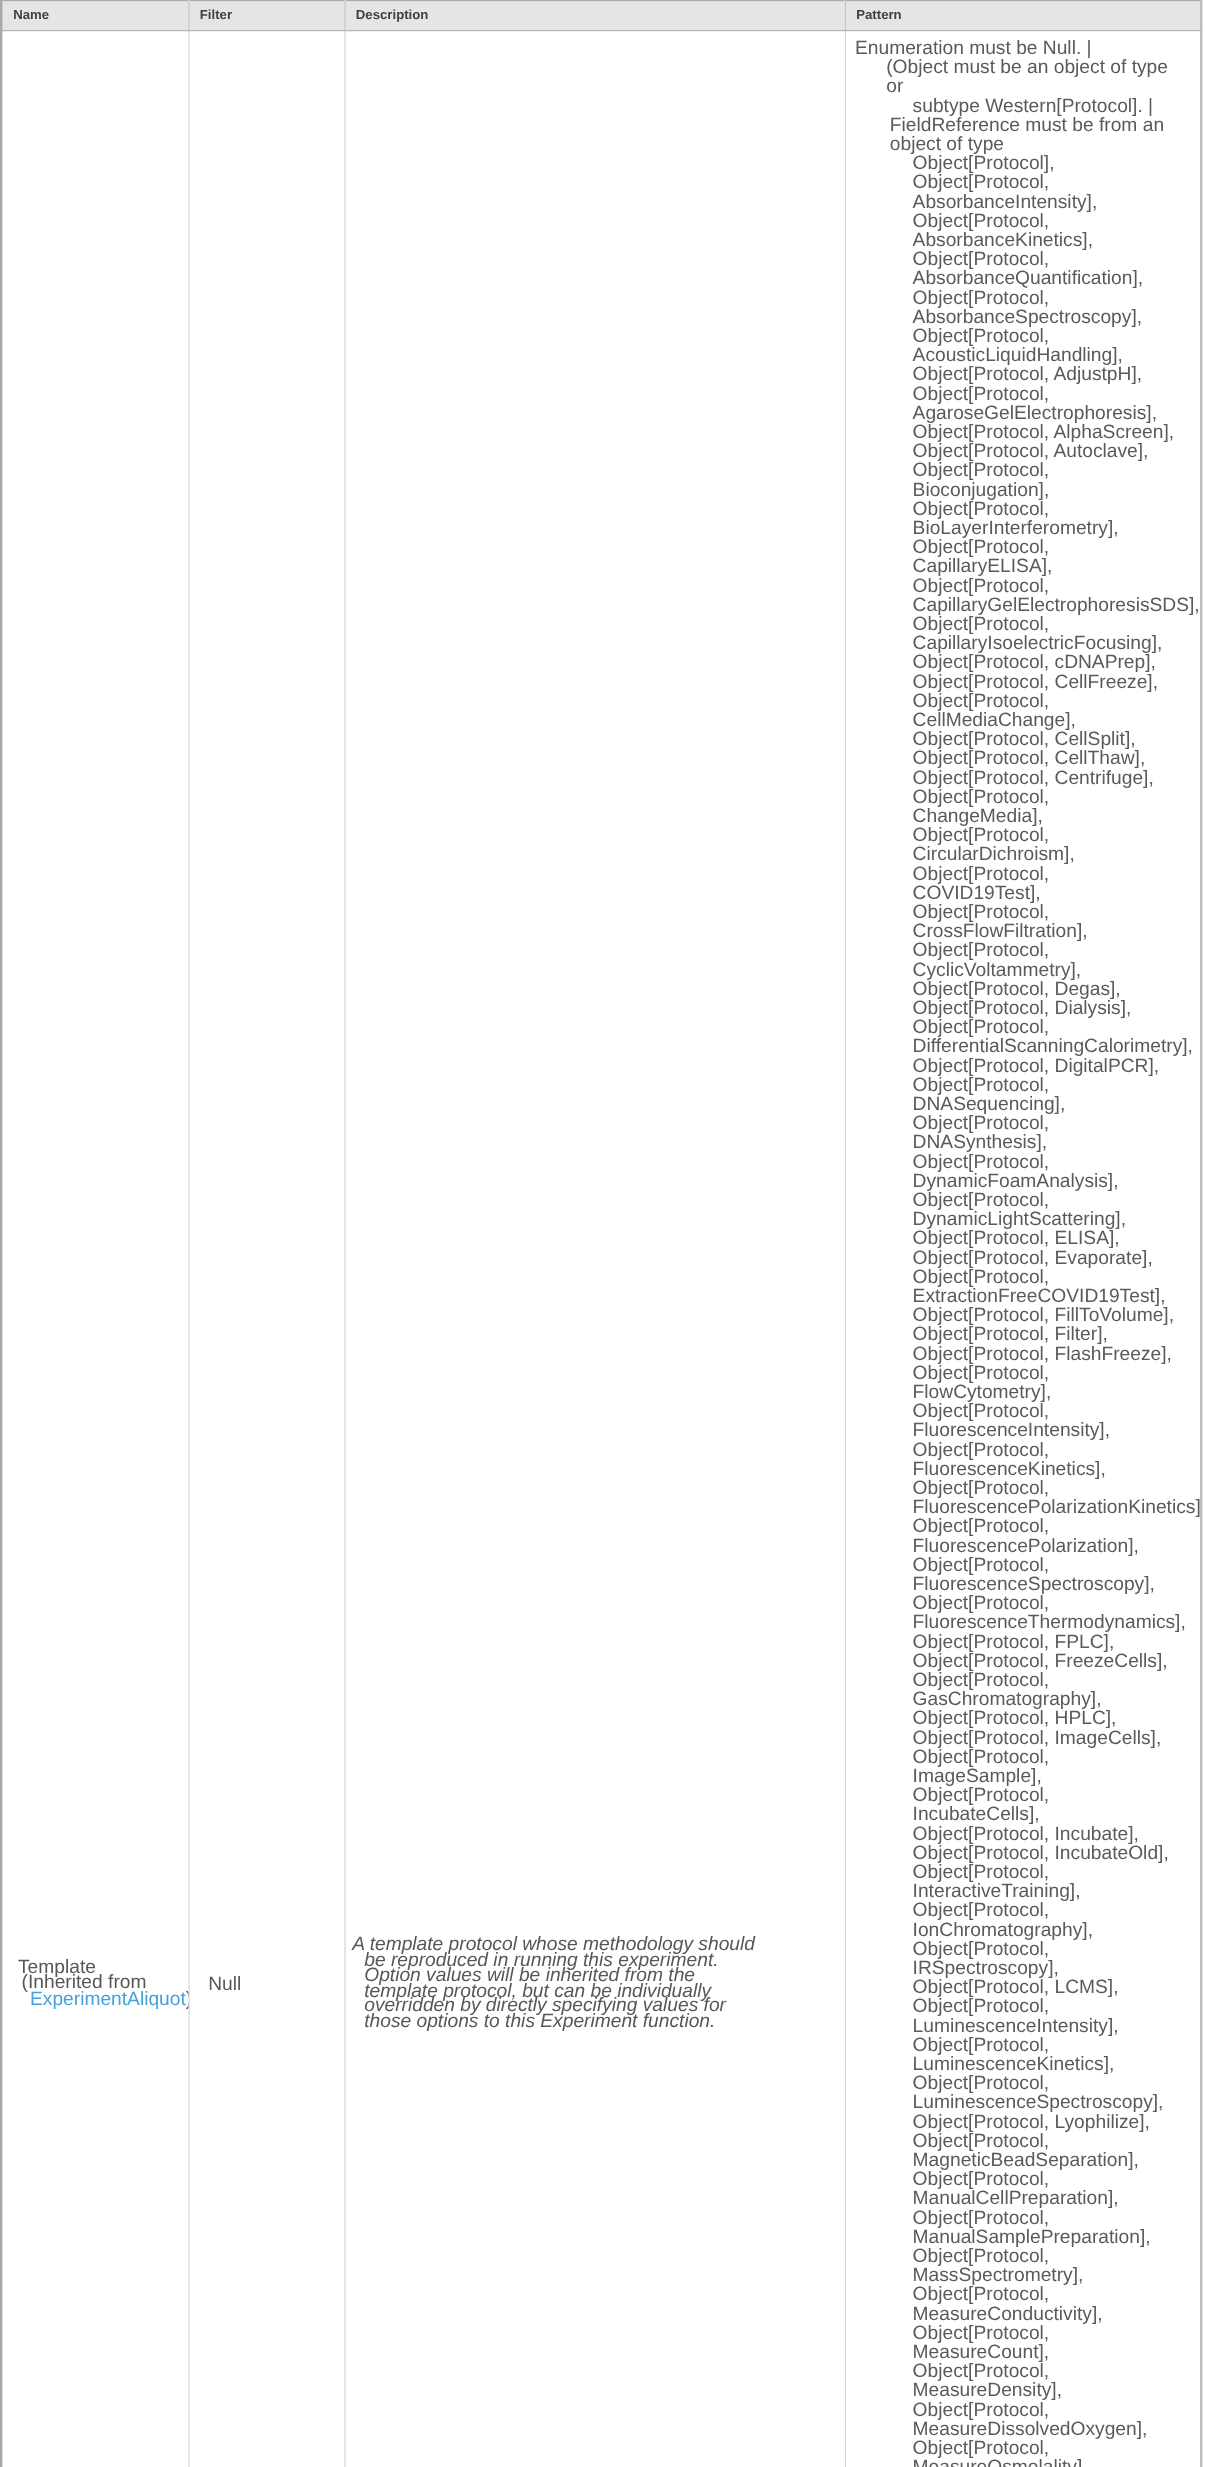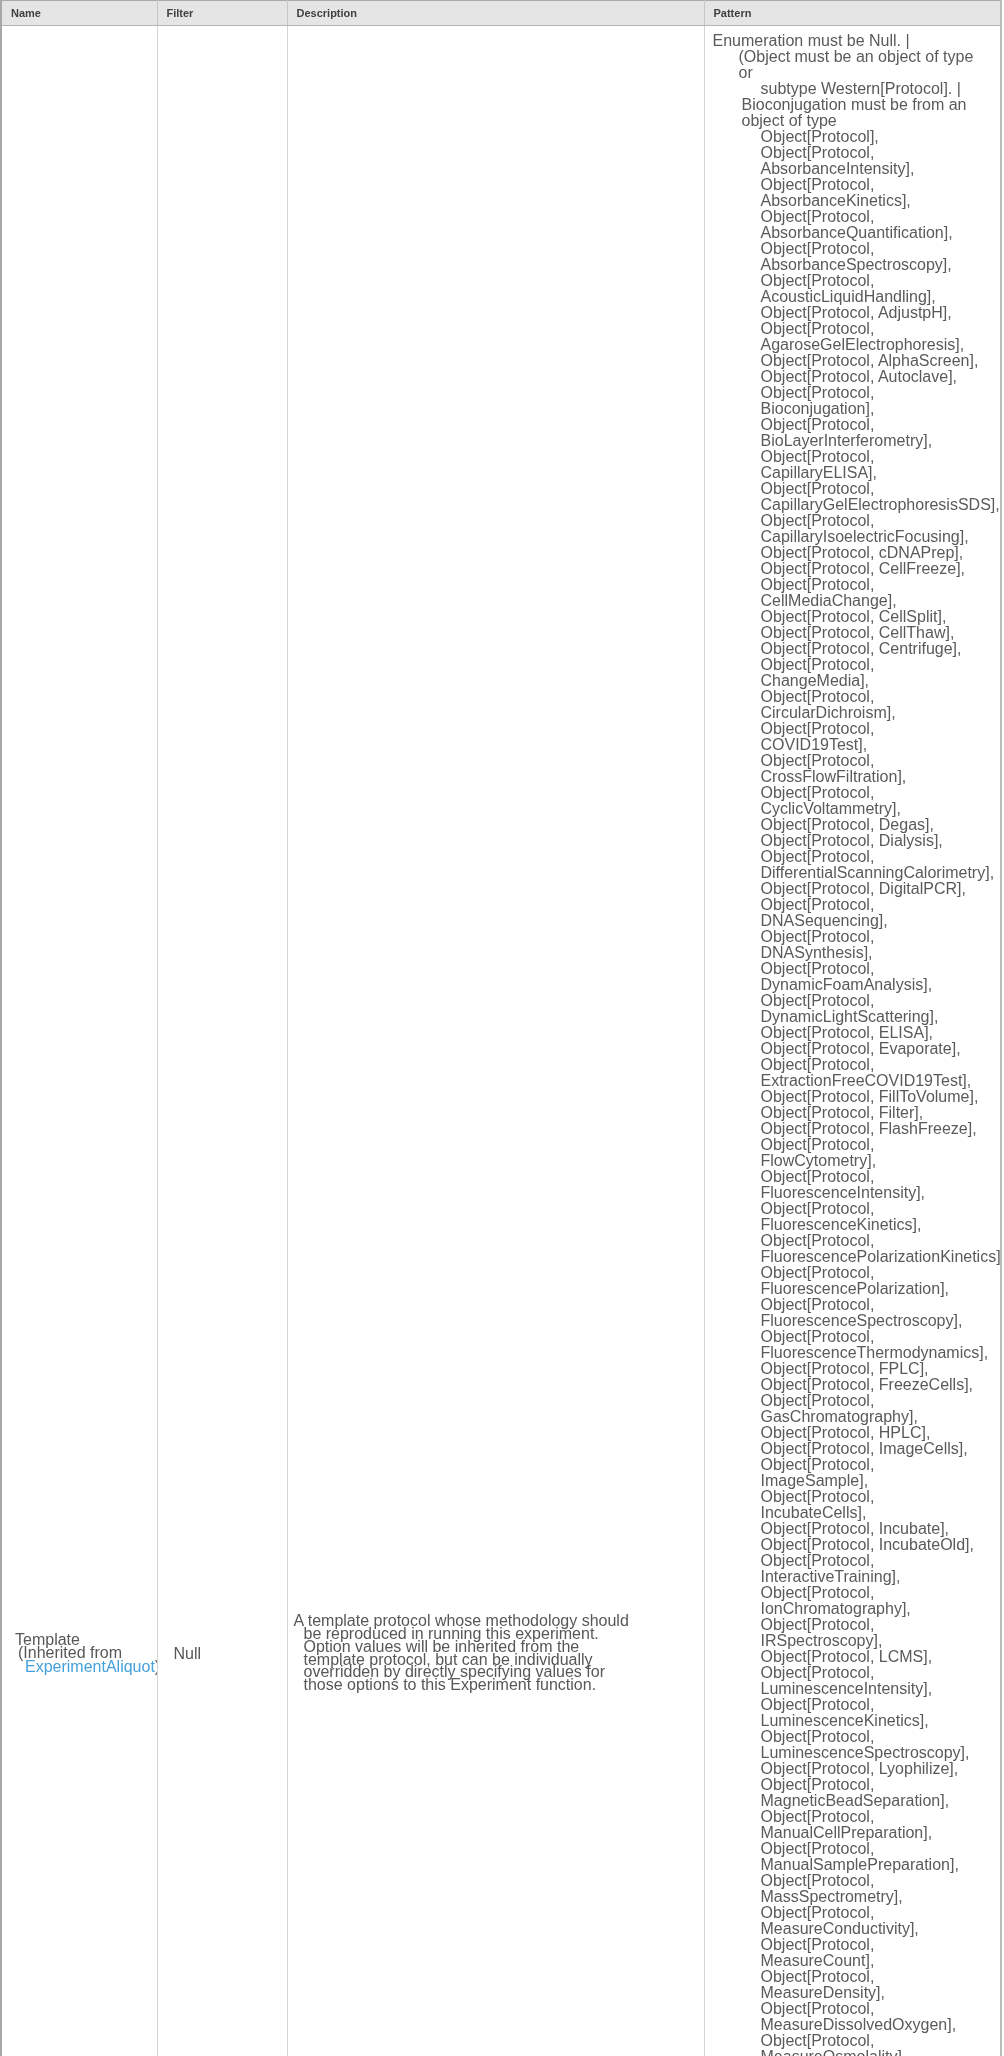--- a/index.html
+++ b/index.html
@@ -50,20 +50,21 @@
   .paren { color: #575757; }
 
   .cell-default { padding-left: 16px; }
 
   .cell-desc { padding-left: 6px; }
   .desc-block {
     width: 338px;
     line-height: 12.7px;
     padding-left: 10px;
     text-indent: -10px;
+    font-style: italic;
   }
   .desc-block.indent22 {
     padding-left: 22px;
     text-indent: -22px;
   }
 
   .cell-pattern {
     vertical-align: top;
     padding: 7px 16px 0 8px;
     line-height: 16px;
@@ -109,21 +110,21 @@
       <td class="cell-default">
         <span>Null</span>
       </td>
       <td class="cell-desc">
         <div class="desc-block">A template protocol whose methodology should be reproduced in running this experiment. Option values will be inherited from the template protocol, but can be individually overridden by directly specifying values for those options to this Experiment function.</div>
       </td>
       <td class="cell-pattern">
         <div class="pat-line-1">Enumeration must be Null. |</div>
         <div class="pat-line-2">(Object must be an object of type or</div>
         <div class="pat-line-3">subtype Western[Protocol]. |</div>
-        <div class="pat-line-4">Bioconjugation must be from an object of type</div>
+        <div class="pat-line-4">FieldReference must be from an object of type</div>
         <div class="pat-body">Object[Protocol], Object[Protocol, AbsorbanceIntensity], Object[Protocol, AbsorbanceKinetics], Object[Protocol, AbsorbanceQuantification], Object[Protocol, AbsorbanceSpectroscopy], Object[Protocol, AcousticLiquidHandling], Object[Protocol, AdjustpH], Object[Protocol, AgaroseGelElectrophoresis], Object[Protocol, AlphaScreen], Object[Protocol, Autoclave], Object[Protocol, Bioconjugation], Object[Protocol, BioLayerInterferometry], Object[Protocol, CapillaryELISA], Object[Protocol, CapillaryGelElectrophoresisSDS], Object[Protocol, CapillaryIsoelectricFocusing], Object[Protocol, cDNAPrep], Object[Protocol, CellFreeze], Object[Protocol, CellMediaChange], Object[Protocol, CellSplit], Object[Protocol, CellThaw], Object[Protocol, Centrifuge], Object[Protocol, ChangeMedia], Object[Protocol, CircularDichroism], Object[Protocol, COVID19Test], Object[Protocol, CrossFlowFiltration], Object[Protocol, CyclicVoltammetry], Object[Protocol, Degas], Object[Protocol, Dialysis], Object[Protocol, DifferentialScanningCalorimetry], Object[Protocol, DigitalPCR], Object[Protocol, DNASequencing], Object[Protocol, DNASynthesis], Object[Protocol, DynamicFoamAnalysis], Object[Protocol, DynamicLightScattering], Object[Protocol, ELISA], Object[Protocol, Evaporate], Object[Protocol, ExtractionFreeCOVID19Test], Object[Protocol, FillToVolume], Object[Protocol, Filter], Object[Protocol, FlashFreeze], Object[Protocol, FlowCytometry], Object[Protocol, FluorescenceIntensity], Object[Protocol, FluorescenceKinetics], Object[Protocol, FluorescencePolarizationKinetics], Object[Protocol, FluorescencePolarization], Object[Protocol, FluorescenceSpectroscopy], Object[Protocol, FluorescenceThermodynamics], Object[Protocol, FPLC], Object[Protocol, FreezeCells], Object[Protocol, GasChromatography], Object[Protocol, HPLC], Object[Protocol, ImageCells], Object[Protocol, ImageSample], Object[Protocol, IncubateCells], Object[Protocol, Incubate], Object[Protocol, IncubateOld], Object[Protocol, InteractiveTraining], Object[Protocol, IonChromatography], Object[Protocol, IRSpectroscopy], Object[Protocol, LCMS], Object[Protocol, LuminescenceIntensity], Object[Protocol, LuminescenceKinetics], Object[Protocol, LuminescenceSpectroscopy], Object[Protocol, Lyophilize], Object[Protocol, MagneticBeadSeparation], Object[Protocol, ManualCellPreparation], Object[Protocol, ManualSamplePreparation], Object[Protocol, MassSpectrometry], Object[Protocol, MeasureConductivity], Object[Protocol, MeasureCount], Object[Protocol, MeasureDensity], Object[Protocol, MeasureDissolvedOxygen], Object[Protocol, MeasureOsmolality], Object[Protocol, MeasurepH], Object[Protocol, MeasureSurfaceTension], Object[Protocol, MeasureViscosity], Object[Protocol, MeasureVolume], Object[Protocol, MeasureWeight], Object[Protocol, Microscope], Object[Protocol, MicrowaveDigestion], Object[Protocol, MitochondrialIntegrityAssay], Object[Protocol, Mix], Object[Protocol, MixNew], Object[Protocol, NephelometryKinetics], Object[Protocol, Nephelometry], Object[Protocol, NMR2D], Object[Protocol, NMR], Object[Protocol, PackColumn], Object[Protocol, PAGE], Object[Protocol, PCR], Object[Protocol, Pellet], Object[Protocol, PeptideSynthesis], Object[Protocol, PNASynthesis], Object[Protocol, PowderXRD], Object[Protocol, PrepareReferenceElectrode], Object[Protocol, ProteinPrep], Object[Protocol, qPCR], Object[Protocol, RamanSpectroscopy], Object[Protocol, RNASynthesis], Object[Protocol, RoboticCellPreparation], Object[Protocol, RoboticCOVID19Test], Object[Protocol, RoboticSamplePreparation], Object[Protocol, SampleManipulation], Object[Protocol, SolidPhaseExtraction], Object[Protocol, SplitCells], Object[Protocol, StockSolution], Object[Protocol, SupercriticalFluidChromatography], Object[Protocol, ThawCells], Object[Protocol, ThermalShift], Object[Protocol, TotalProteinDetection], Object[Protocol, TotalProteinQuantification], Object[Protocol, Transfection], Object[Protocol, Transfer], Object[Protocol, UVMelting], Object[Protocol, VacuumEvaporation], Object[Protocol, WashCells], Object[Protocol, Western], Object[Protocol, SampleManipulation, Aliquot], Object[Protocol, SampleManipulation, Dilute], or Object[Protocol, SampleManipulation, Resuspend] followed by one of the fields: UnresolvedOptions or ResolvedOptions.)</div>
       </td>
     </tr>
     <tr class="row-alt">
       <td class="cell-name">
         <div class="name-line">Name</div>
         <div class="inherited-line">(Inherited from</div>
         <div class="inherited-link-line"><a class="doc-link">ExperimentAliquot</a><span class="paren">)</span></div>
       </td>
       <td class="cell-default">

